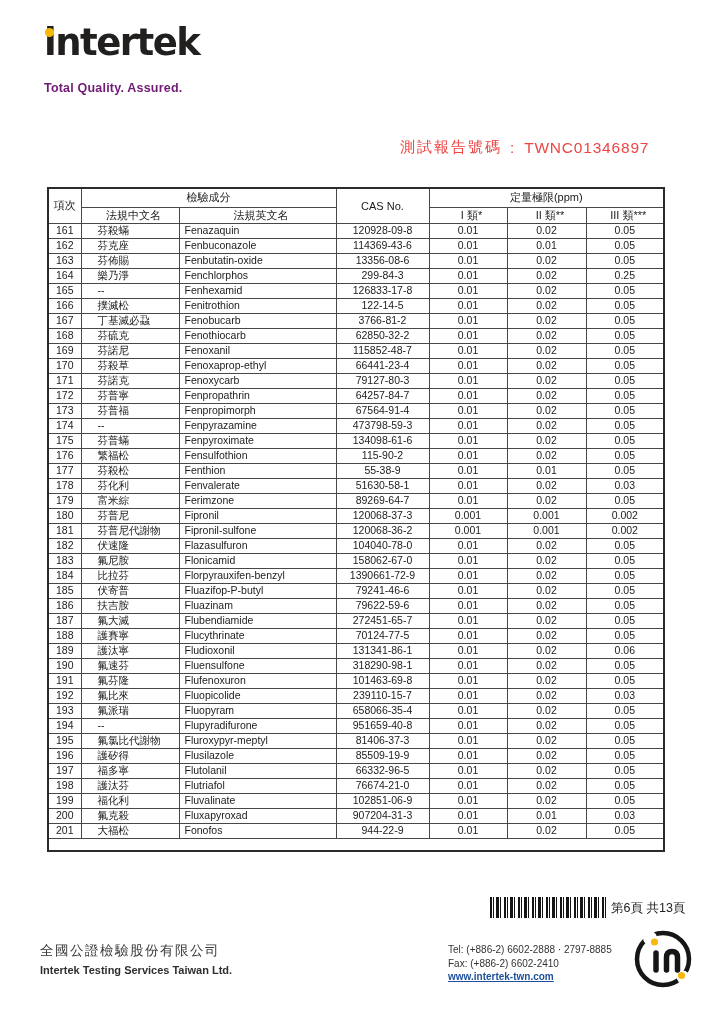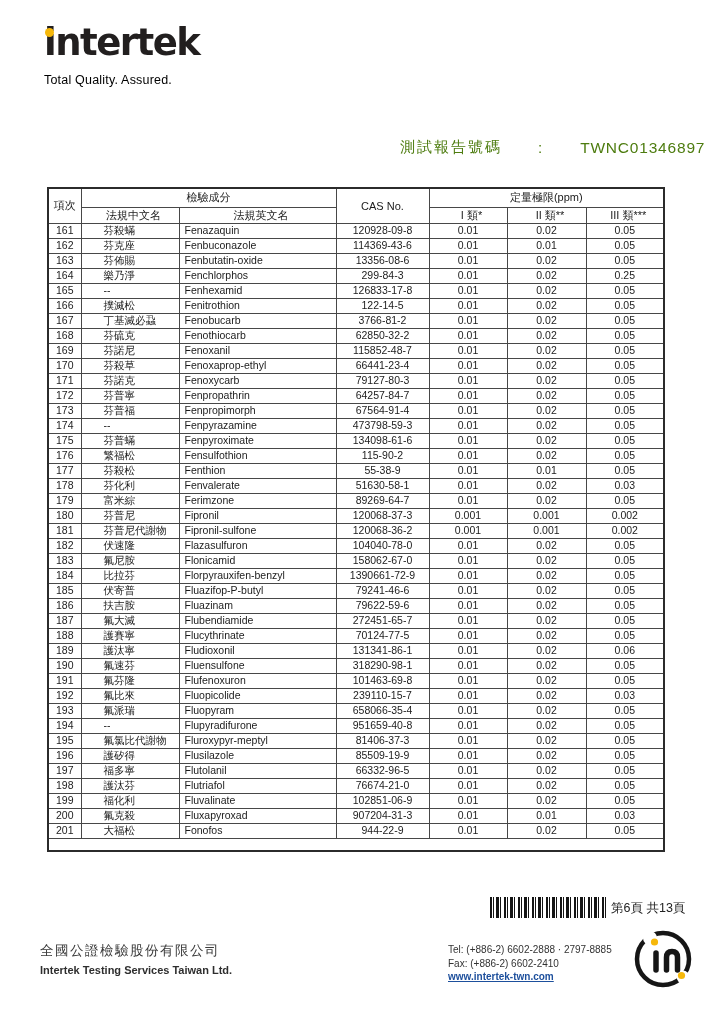--- a/index.html
+++ b/index.html
@@ -13,38 +13,38 @@
   
   .brand { position:absolute; left:44px; top:24px; }
   .logo-word {
     position:relative; font-family:"DejaVu Sans",sans-serif; font-weight:800;
     font-size:37px; line-height:1; letter-spacing:-1.5px; color:#221f1f;
   }
   .logo-dot {
     position:absolute; left:1px; top:4px; width:9px; height:9px;
     border-radius:50%; background:#f6b80b;
   }
-  .tagline { margin-top:12px; font-size:12.5px; font-weight:400; color:#000000; letter-spacing:0.2px; }
+  .tagline { margin-top:20px; font-size:12.5px; font-weight:700; color:#701a75; letter-spacing:0.2px; }
 
   
-  .report-line { position:absolute; left:400px; top:138px; font-size:15px; color:#4d7c0f; display:flex; align-items:center;gap:28px; }
+  .report-line { position:absolute; left:400px; top:138px; font-size:15px; color:#ef4444; display:flex; align-items:center; }
   .report-line .lbl { letter-spacing:2px; }
   .report-line .colon { margin:0 10px 0 8px; }
   .report-line .num { letter-spacing:0.8px; font-size:15.5px; }
 
   
   .tbl-wrap { position:absolute; left:47px; top:187px; }
   table { border-collapse:collapse; table-layout:fixed; width:616px; border:2px solid #2b2b2b; }
   th, td { border:1px solid #474747; overflow:hidden; white-space:nowrap; }
   thead th { font-weight:400; font-size:11px; color:#1a1a1a; text-align:center; }
   tr.h1 th { height:19px; }
   tr.h2 th { height:16px;padding-left:7px; }
   tbody td { height:15px; font-size:10.5px; line-height:13px; padding:0 3px; color:#1b1b1b; }
   td.c-no  { text-align:center; }
-  td.c-zh  { text-align:left; padding-left:22px; }
+  td.c-zh  { text-align:left; padding-left:16px; }
   td.c-en  { text-align:left; padding-left:5px; }
   td.c-cas { text-align:center;margin-left:8px; }
   td.c-l   { text-align:center; }
   tr.spacer td { height:13px; border-left:none; border-right:none; border-bottom:none; }
 
   
   .barcode {
     position:absolute; left:490px; top:897px; width:117px; height:21px;
     background:repeating-linear-gradient(90deg,
       #141414 0px, #141414 2px, #ffffff 2px, #ffffff 3px,

